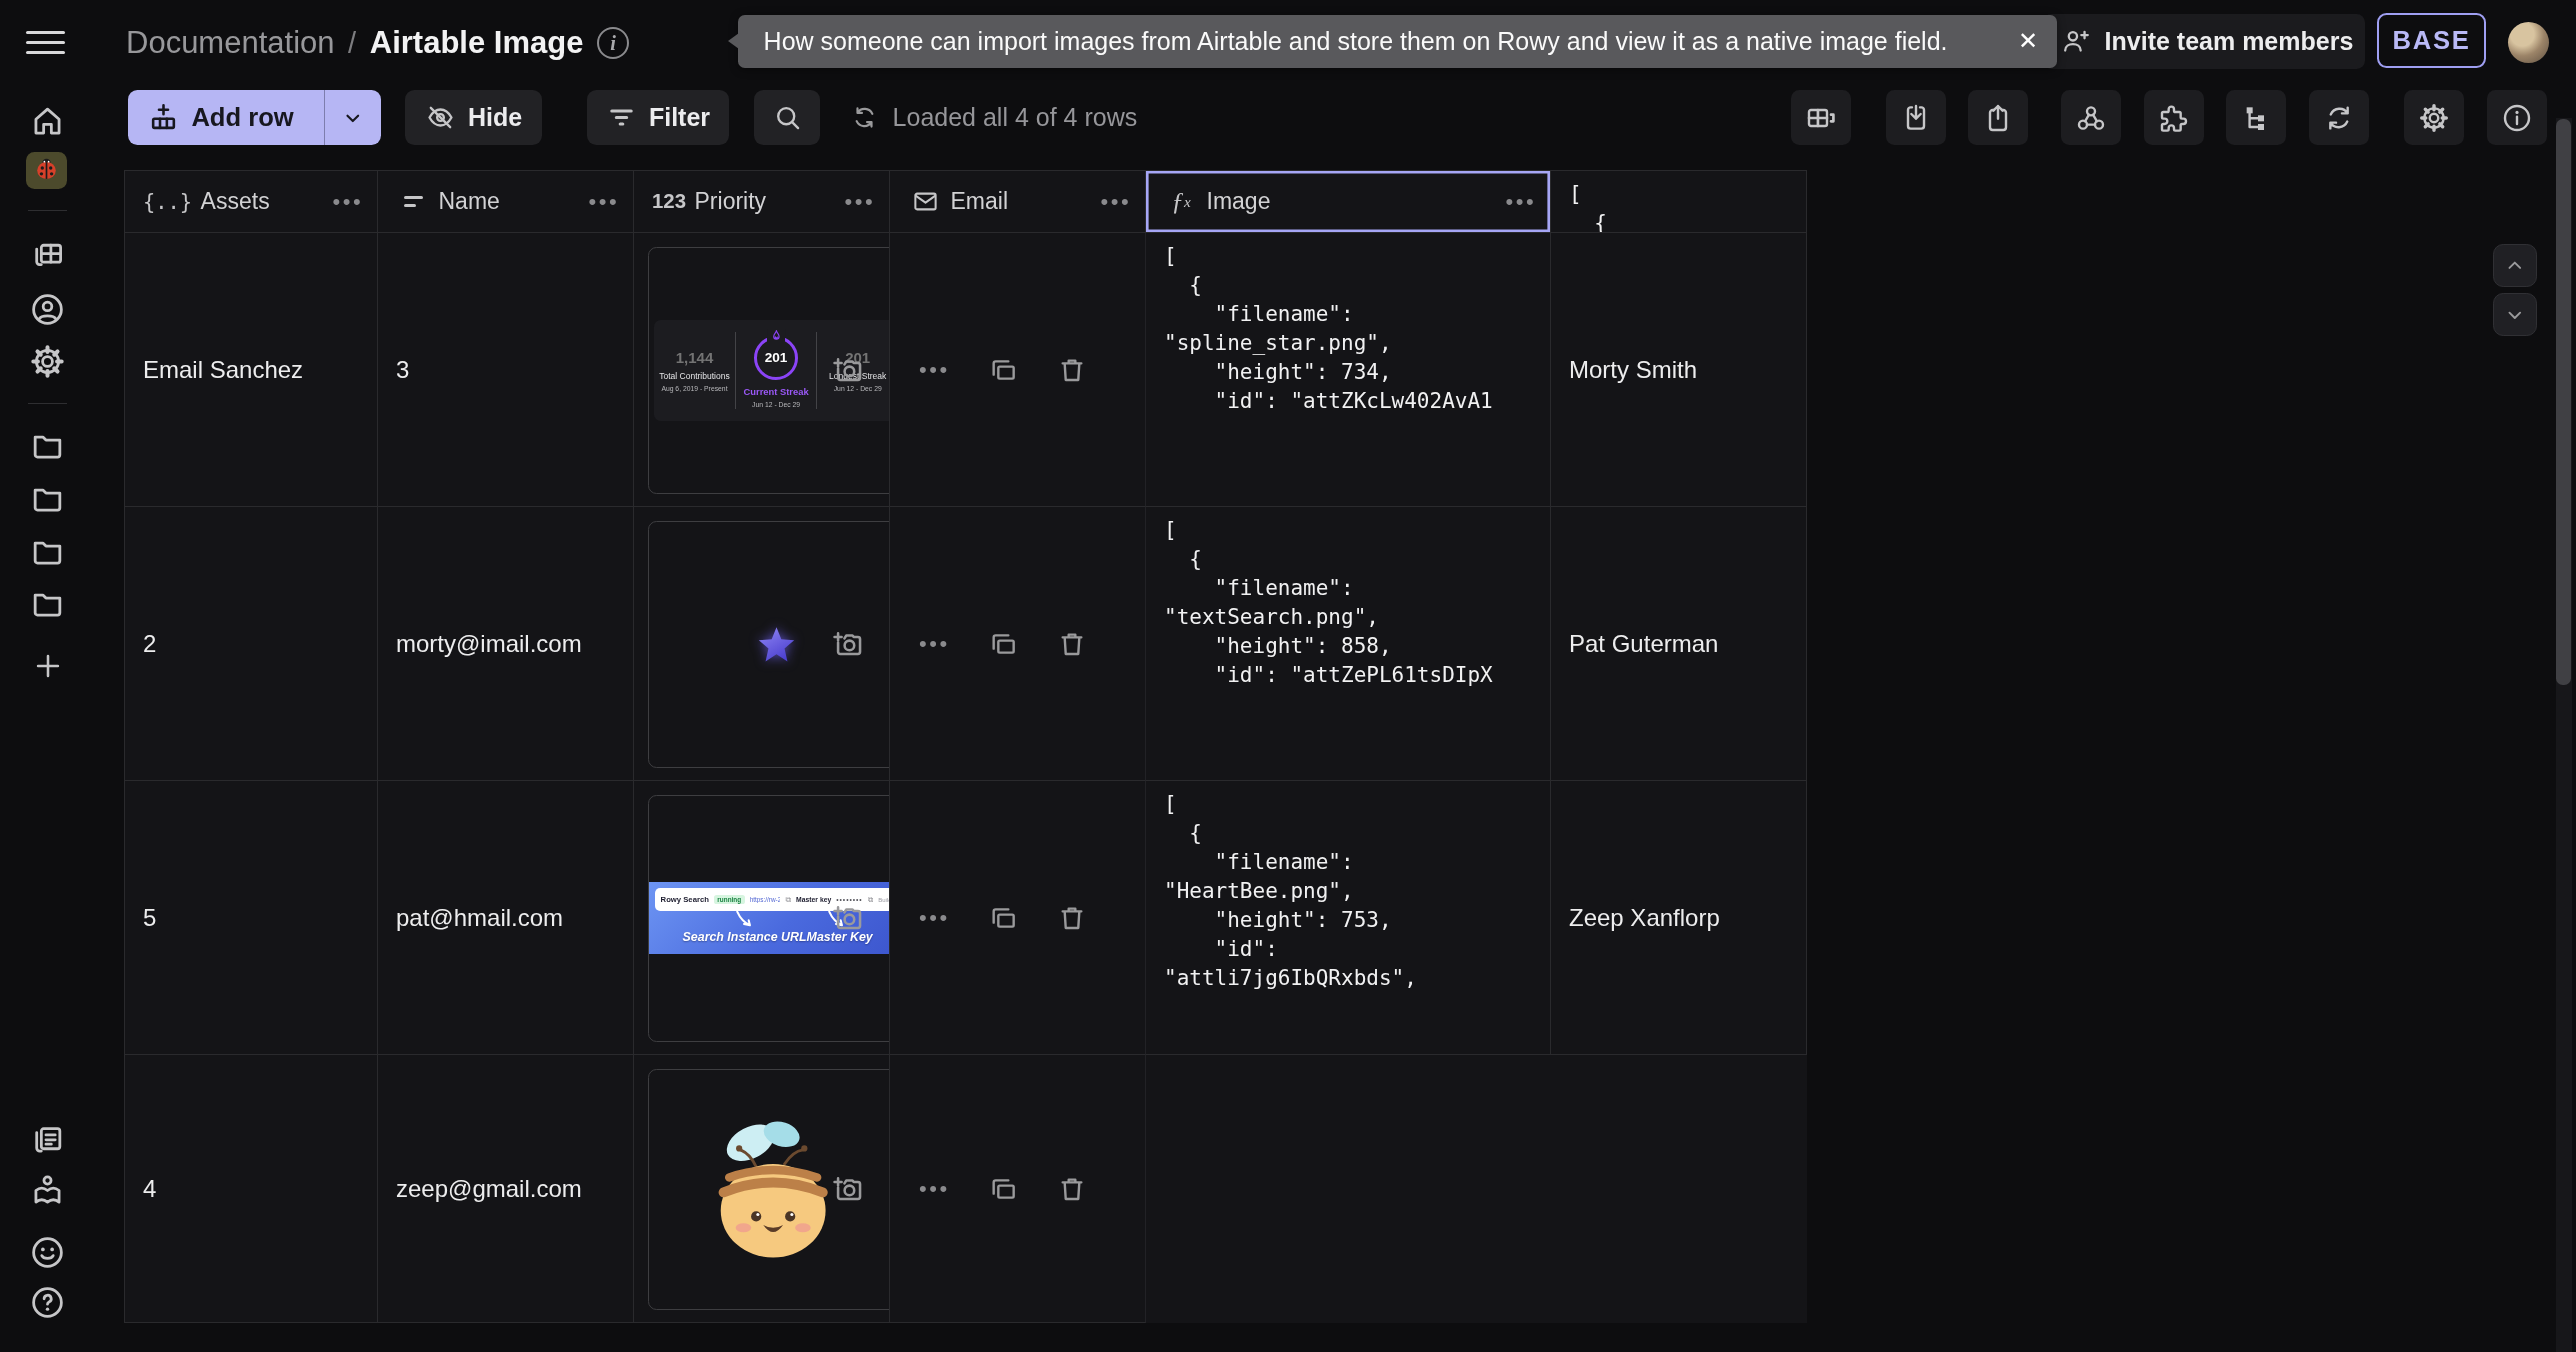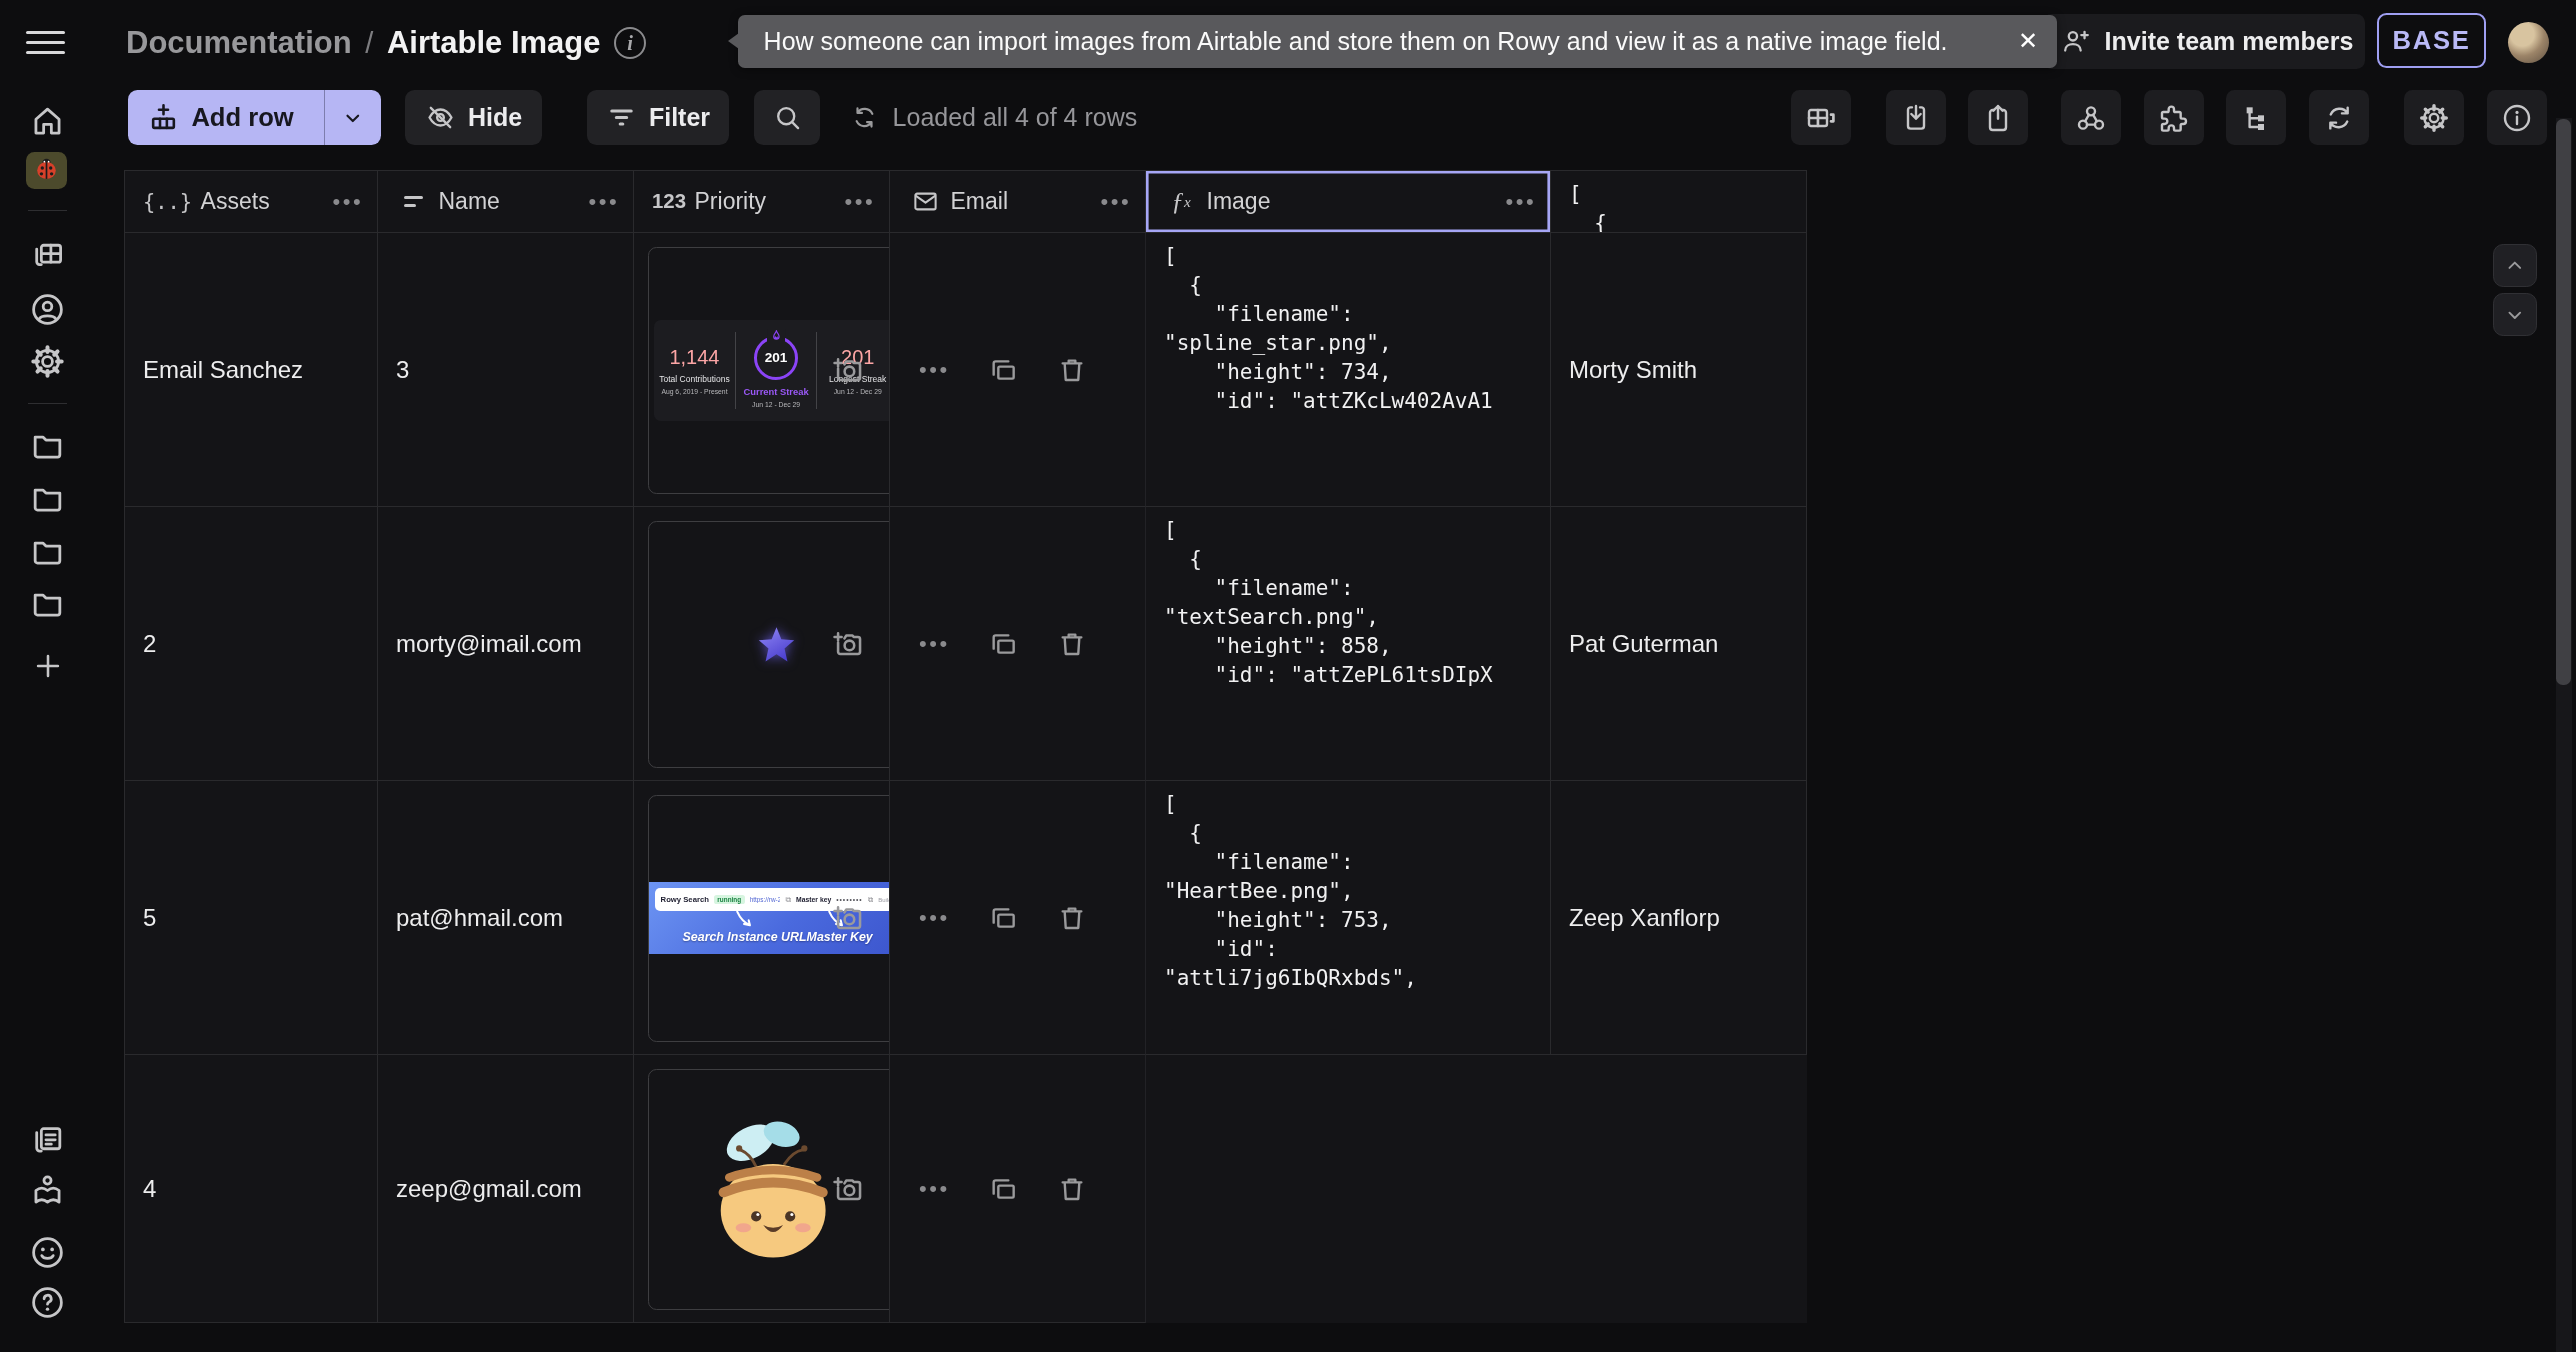--- a/index.html
+++ b/index.html
@@ -7,21 +7,21 @@
     font-family:"Liberation Sans",sans-serif;color:#e9e9ea;-webkit-font-smoothing:antialiased}
   .abs{position:absolute}
   svg.icn{fill:none;stroke:#c6c6c8;stroke-width:1.8;stroke-linecap:round;stroke-linejoin:round;display:block}
   svg.icn.dk{stroke:#17171f;stroke-width:2}
   svg.icn.gray{stroke:#9a9a9c}
 
   
   #hamburger{left:25.6px;top:24px;width:39px;height:37px;display:flex;flex-direction:column;justify-content:center;gap:6.8px;cursor:pointer}
   #hamburger div{height:3.4px;background:#d8d8da;border-radius:1.7px}
   #titlebar{left:126px;top:19px;height:48px;display:flex;align-items:center;gap:13.6px}
-  #titlebar .crumb{font-size:31px;font-weight:700;color:#98989b}
+  #titlebar .crumb{font-size:31px;font-weight:400;color:#98989b}
   #titlebar .sep{font-size:29px;color:#7d7d80;font-weight:400}
   #titlebar .title{font-size:31px;font-weight:700;color:#f2f2f3}
   #info-ic{width:32px;height:32px;border:2.1px solid #8a8a8d;border-radius:50%;display:flex;align-items:center;justify-content:center;
     color:#a9a9ac;font-size:20.4px;font-weight:700;font-family:"Liberation Serif",serif;font-style:italic}
   #tooltip{left:738px;top:14.5px;width:1319px;height:53px;background:#59595c;border-radius:6.8px;display:flex;align-items:center;
     padding:0 60px 0 25.6px;z-index:50;box-shadow:0 1.7px 8.5px rgba(0,0,0,.4)}
   #tooltip:before{content:"";position:absolute;left:-10.2px;top:18px;border-top:8.5px solid transparent;border-bottom:8.5px solid transparent;border-right:11px solid #59595c}
   #tooltip .tiptext{font-size:25px;color:#fafafa;white-space:nowrap}
   #tooltip .x{position:absolute;right:19px;top:50%;transform:translateY(-50%);font-size:24px;color:#fff;cursor:pointer}
   #invite{left:2043px;top:13.6px;height:55px;width:322px;background:#1b1b1e;border-radius:8.5px;display:flex;align-items:center;gap:13.6px;padding-left:17px;z-index:10;cursor:pointer}
@@ -70,21 +70,21 @@
 
   
   #ghost-col{position:absolute;left:5.1px;top:1.7px;width:249px;height:58px;border:1.3px solid #3a3a3e;border-radius:8.5px}
   #add-col{position:absolute;left:20.4px;top:6.8px;width:219px;height:49px;background:#b6b6f4;border-radius:7.7px;
     display:flex;align-items:center;justify-content:center;gap:11px;color:#17171f;font-size:25px;font-weight:700;cursor:pointer;z-index:3}
 
   
   .streak{width:244px;height:101px;background:#1c1c20;border-radius:6.8px;display:flex;align-items:stretch}
   .streak .col{flex:1;display:flex;flex-direction:column;align-items:center;justify-content:center;text-align:center}
   .streak .vdiv{width:0.9px;background:#434347;margin:12px 0}
-  .streak .big{font-size:20px;font-weight:400;color:#fca5a5}
+  .streak .big{font-size:15px;font-weight:700;color:#737373}
   .streak .lbl{font-size:8.5px;color:#e4e4e6;margin-top:5.1px;white-space:nowrap}
   .streak .rng{font-size:6.8px;color:#b7b7ba;margin-top:4.3px;white-space:nowrap}
   .ring{width:44px;height:44px;border:3.4px solid #8b44f7;border-radius:50%;display:flex;align-items:center;justify-content:center;position:relative;margin-top:3.4px}
   .ring .rnum{font-size:13.6px;font-weight:700;color:#fff}
   .ring .flame{position:absolute;top:-9.4px;left:50%;transform:translateX(-50%);background:#1c1c20;padding:0 2.6px;line-height:0}
   .cstreak{font-size:9.4px;font-weight:700;color:#9a58f6;margin-top:6px;white-space:nowrap}
 
   
   .banner{position:relative;width:257px;height:72px;background:linear-gradient(135deg,#6d95f3 0%,#4a6ade 55%,#3c55cd 100%)}
   .pill{position:absolute;left:6px;right:6px;top:6px;height:23px;background:#fff;border-radius:5.1px;

